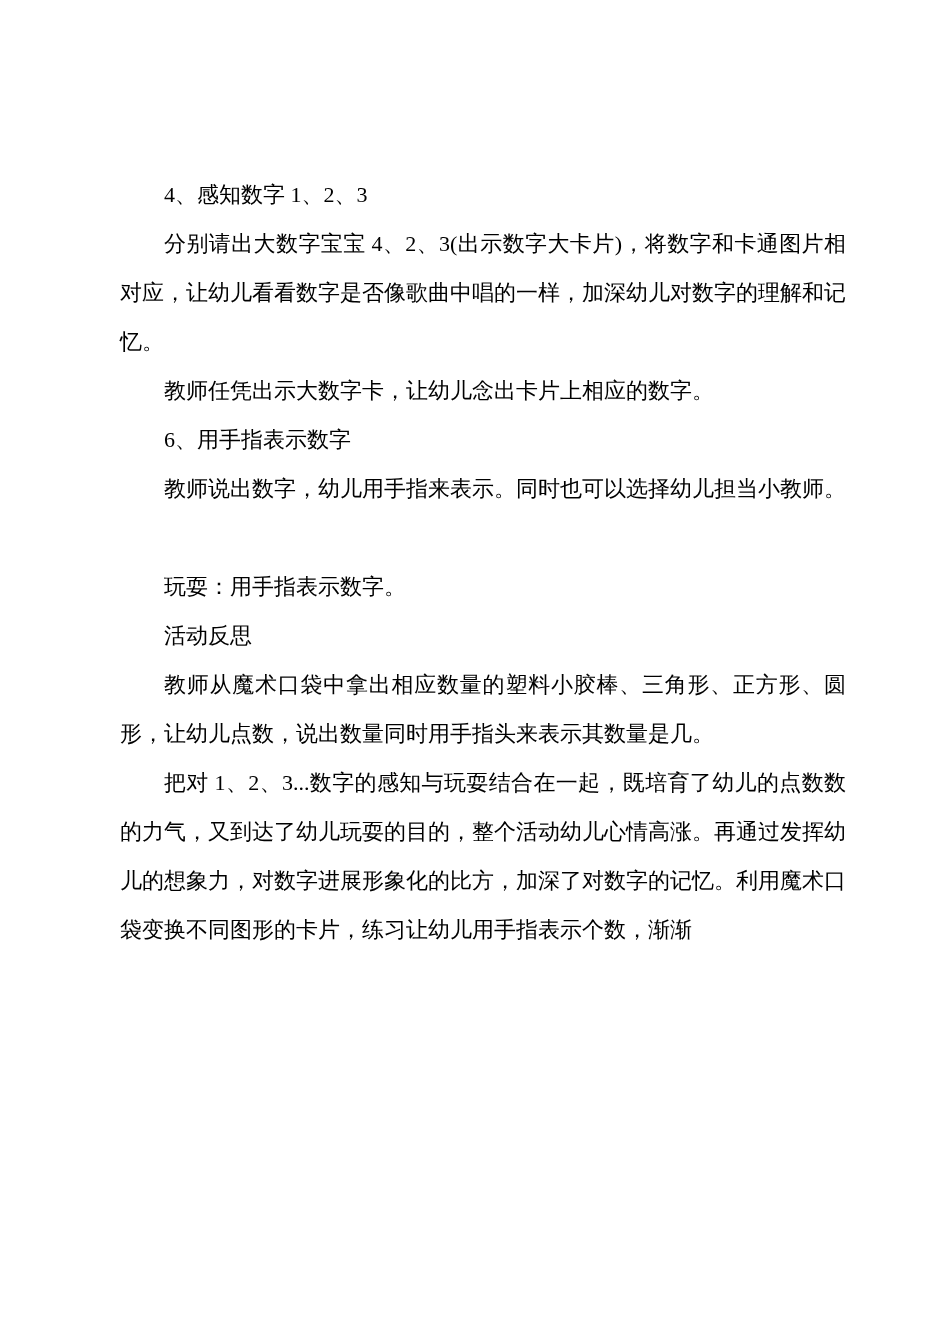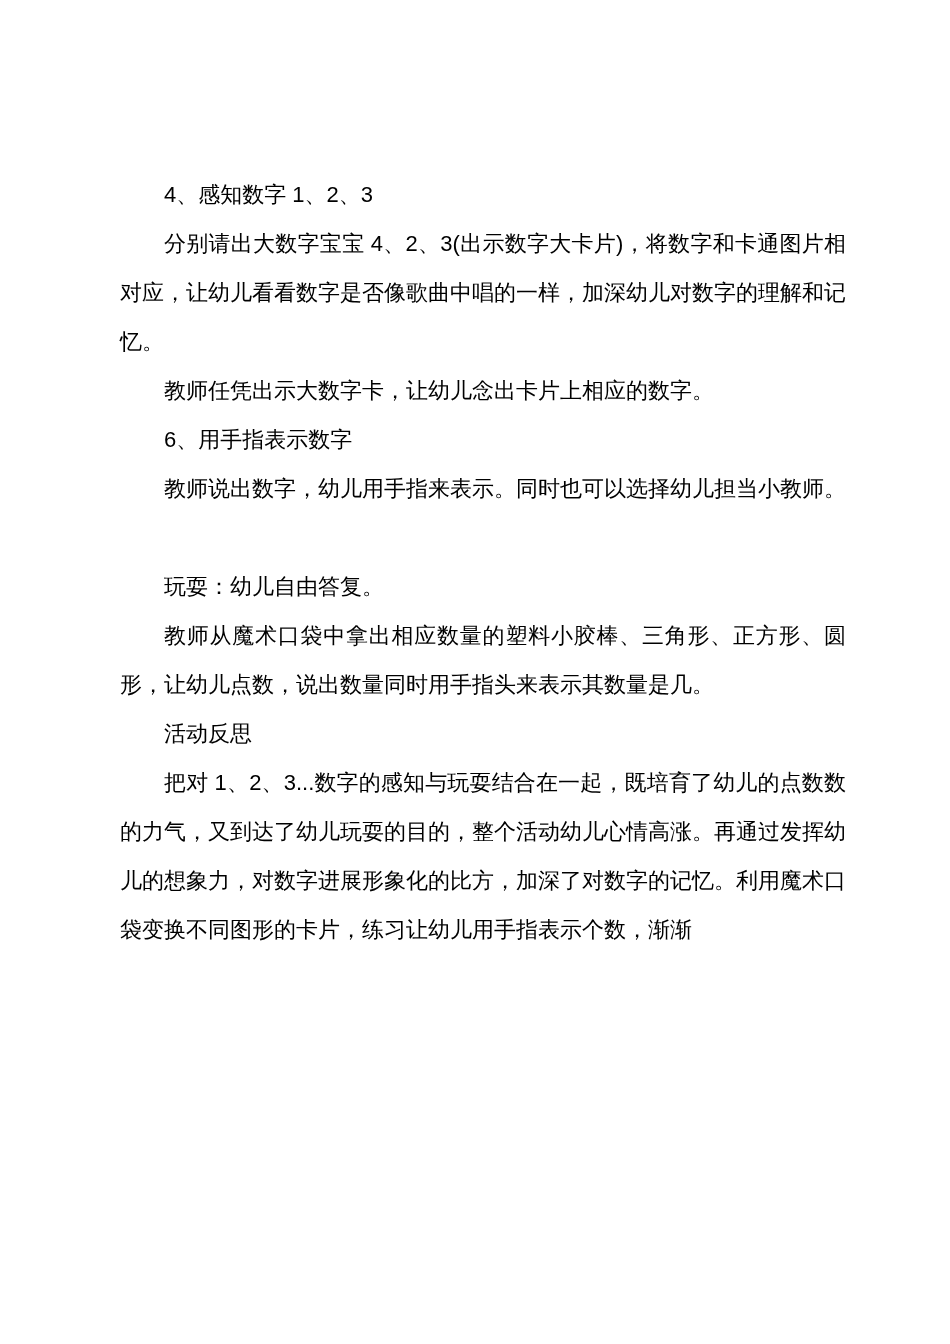--- a/index.html
+++ b/index.html
@@ -12,21 +12,21 @@
     height: 1344px;
     overflow: hidden;
   }
   .page {
     box-sizing: border-box;
     width: 950px;
     height: 1344px;
     padding: 170px 104px 40px 120px;
     background: #ffffff;
     color: #000000;
-    font-family: Liberation Sans, sans-serif;
+    font-family: Liberation Serif, serif;
     font-size: 22px;
     line-height: 49px;
     overflow: hidden;
   }
   .page p {
     margin: 0;
     padding: 0;
     text-indent: 2em;
     text-align: justify;
     text-align-last: left;
@@ -41,18 +41,18 @@
 <body>
 
 <div class="page">
   <div>
       <p>4、感知数字 1、2、3</p>
       <p>分别请出大数字宝宝 4、2、3(出示数字大卡片)，将数字和卡通图片相对应，让幼儿看看数字是否像歌曲中唱的一样，加深幼儿对数字的理解和记忆。</p>
       <p>教师任凭出示大数字卡，让幼儿念出卡片上相应的数字。</p>
       <p>6、用手指表示数字</p>
       <p>教师说出数字，幼儿用手指来表示。同时也可以选择幼儿担当小教师。</p>
       <p class="empty"></p>
-      <p>玩耍：幼儿自由答复。</p>
+      <p>玩耍：用手指表示数字。</p>
+      <p>活动反思</p>
       <p>教师从魔术口袋中拿出相应数量的塑料小胶棒、三角形、正方形、圆形，让幼儿点数，说出数量同时用手指头来表示其数量是几。</p>
-      <p>活动反思</p>
       <p>把对 1、2、3...数字的感知与玩耍结合在一起，既培育了幼儿的点数数的力气，又到达了幼儿玩耍的目的，整个活动幼儿心情高涨。再通过发挥幼儿的想象力，对数字进展形象化的比方，加深了对数字的记忆。利用魔术口袋变换不同图形的卡片，练习让幼儿用手指表示个数，渐渐</p>
     </div>
 </div>
 
 </body></html>

